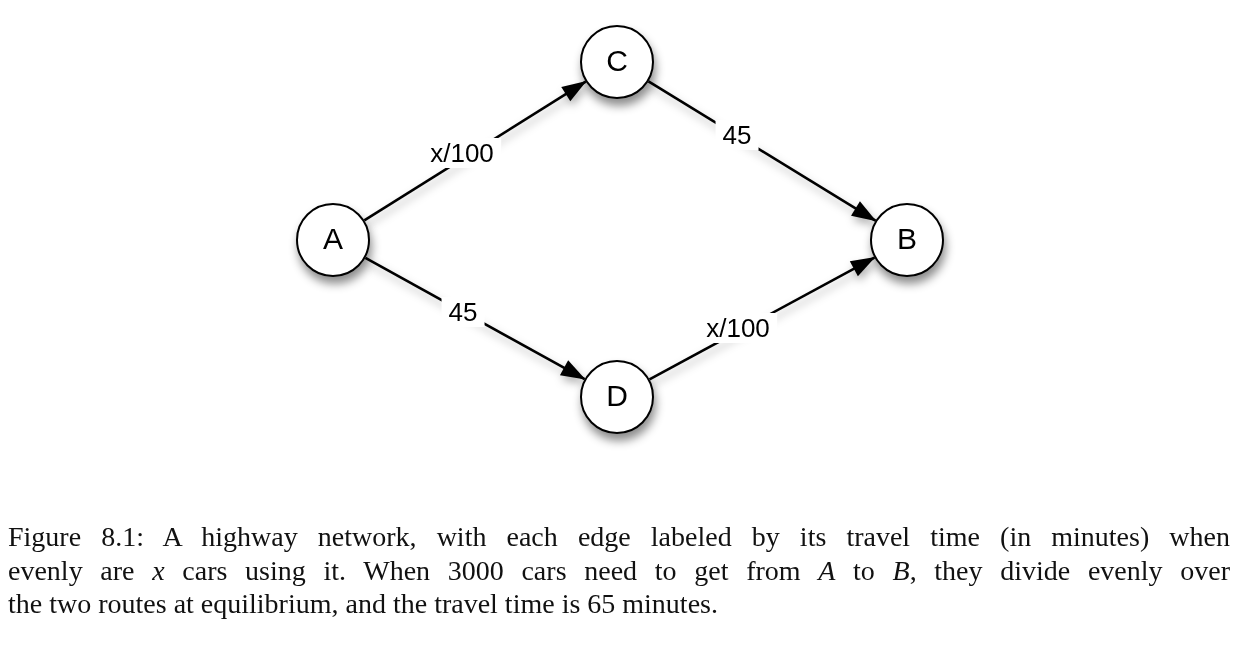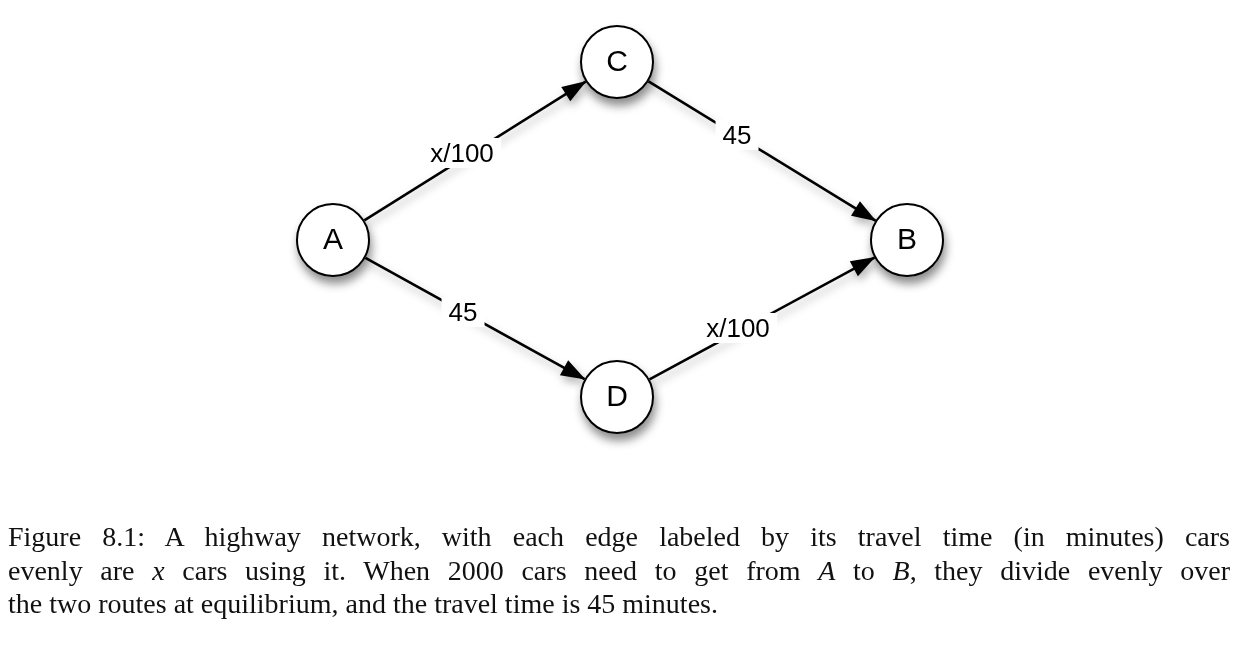--- a/index.html
+++ b/index.html
@@ -107,20 +107,20 @@
     <span class="node-label">C</span>
   </div>
   <div class="node" style="left:870px; top:203px;">
     <span class="node-label">B</span>
   </div>
   <div class="node" style="left:580px; top:360px;">
     <span class="node-label">D</span>
   </div>
 
   <div id="caption">
-    <div class="cap-line cap-justify">Figure 8.1: A highway network, with each edge labeled by its travel time (in minutes) cars</div>
+    <div class="cap-line cap-justify">Figure 8.1: A highway network, with each edge labeled by its travel time (in minutes) when</div>
     <div class="cap-line cap-justify">
-      <span>evenly are </span><span class="mvar">x</span><span> cars using it. When 2000 cars need to get from </span><span class="mvar">A</span><span> to </span><span class="mvar">B</span><span>, they divide evenly over</span>
+      <span>evenly are </span><span class="mvar">x</span><span> cars using it. When 3000 cars need to get from </span><span class="mvar">A</span><span> to </span><span class="mvar">B</span><span>, they divide evenly over</span>
     </div>
-    <div class="cap-line">the two routes at equilibrium, and the travel time is 45 minutes.</div>
+    <div class="cap-line">the two routes at equilibrium, and the travel time is 65 minutes.</div>
   </div>
 
 </div>
 
 </body></html>

